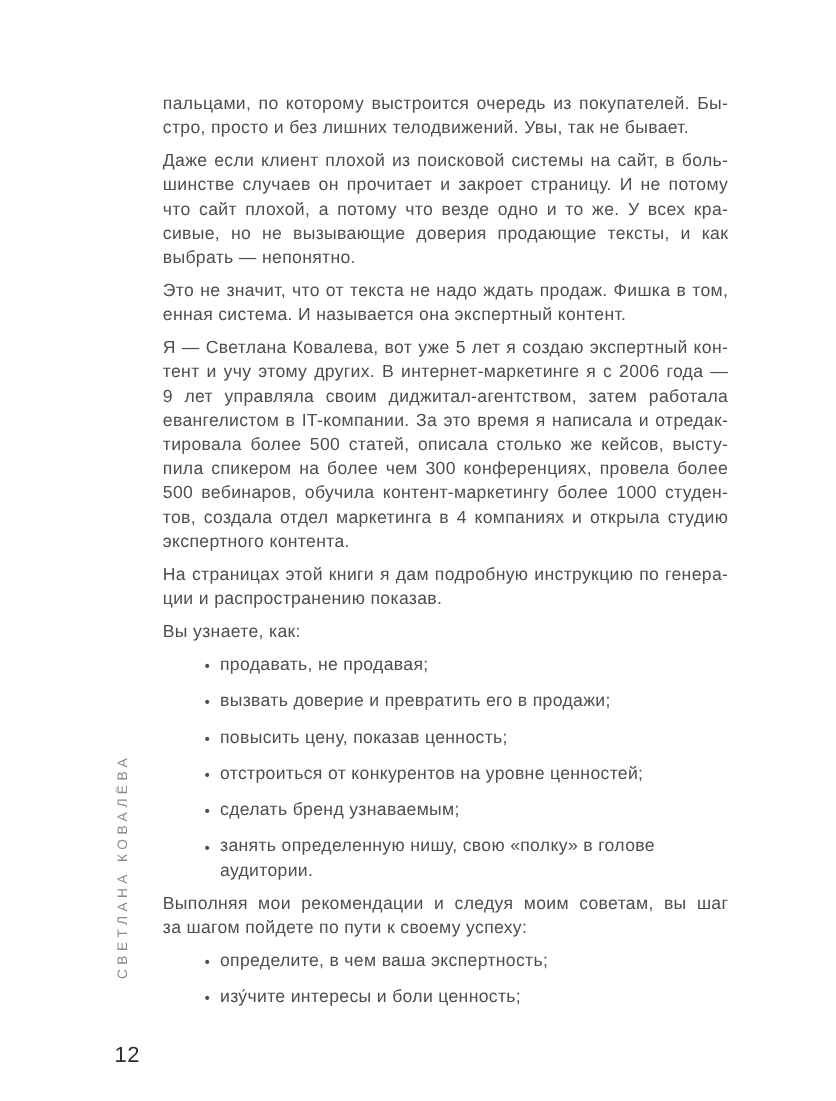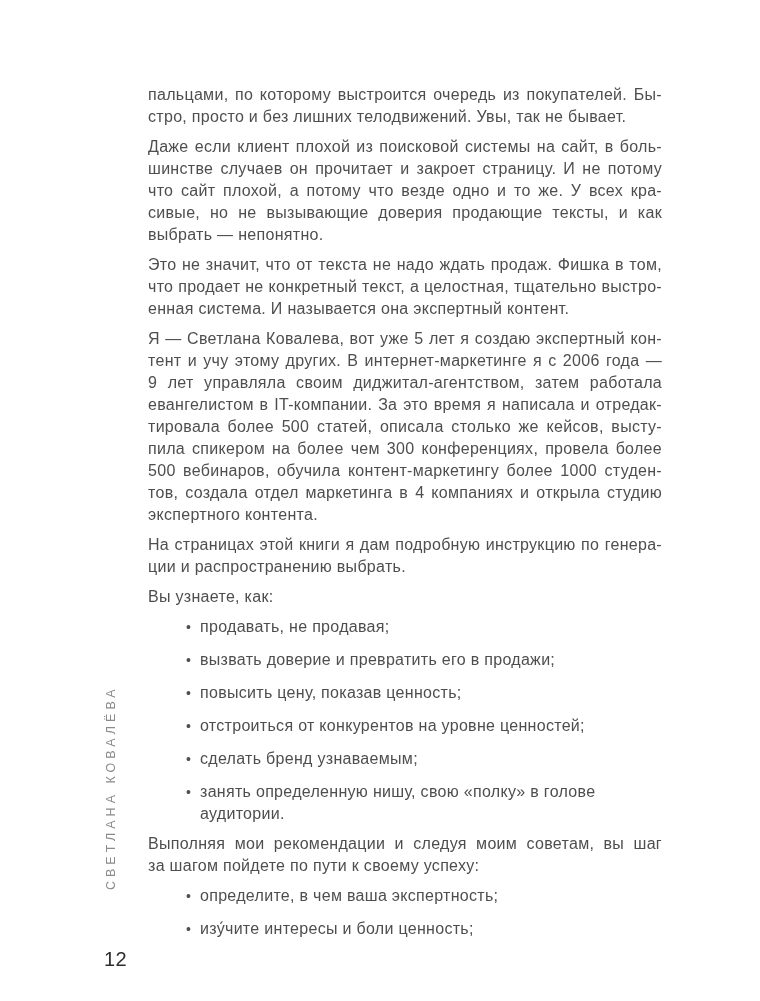--- a/index.html
+++ b/index.html
@@ -92,37 +92,36 @@
     </div>
     <div class="para">
       <div class="line">Даже если клиент плохой из поисковой системы на сайт, в боль-</div>
       <div class="line">шинстве случаев он прочитает и закроет страницу. И не потому</div>
       <div class="line">что сайт плохой, а потому что везде одно и то же. У всех кра-</div>
       <div class="line">сивые, но не вызывающие доверия продающие тексты, и как</div>
       <div class="line last">выбрать — непонятно.</div>
     </div>
     <div class="para">
       <div class="line">Это не значит, что от текста не надо ждать продаж. Фишка в том,</div>
-      <div class="line">что продает не конкретный текст, а целостная, тщательно выстро-</div>
       <div class="line last">енная система. И называется она экспертный контент.</div>
     </div>
     <div class="para">
       <div class="line">Я — Светлана Ковалева, вот уже 5 лет я создаю экспертный кон-</div>
       <div class="line">тент и учу этому других. В интернет-маркетинге я с 2006 года —</div>
       <div class="line">9 лет управляла своим диджитал-агентством, затем работала</div>
       <div class="line">евангелистом в IT-компании. За это время я написала и отредак-</div>
       <div class="line">тировала более 500 статей, описала столько же кейсов, высту-</div>
       <div class="line">пила спикером на более чем 300 конференциях, провела более</div>
       <div class="line">500 вебинаров, обучила контент-маркетингу более 1000 студен-</div>
       <div class="line">тов, создала отдел маркетинга в 4 компаниях и открыла студию</div>
       <div class="line last">экспертного контента.</div>
     </div>
     <div class="para">
       <div class="line">На страницах этой книги я дам подробную инструкцию по генера-</div>
-      <div class="line last">ции и распространению выбрать.</div>
+      <div class="line last">ции и распространению показав.</div>
     </div>
     <div class="para">
       <div class="line last">Вы узнаете, как:</div>
     </div>
     <div class="bullets">
       <div class="bullet-item"><span class="dot">•</span><span class="bullet-text">продавать, не продавая;</span></div>
       <div class="bullet-item"><span class="dot">•</span><span class="bullet-text">вызвать доверие и превратить его в продажи;</span></div>
       <div class="bullet-item"><span class="dot">•</span><span class="bullet-text">повысить цену, показав ценность;</span></div>
       <div class="bullet-item"><span class="dot">•</span><span class="bullet-text">отстроиться от конкурентов на уровне ценностей;</span></div>
       <div class="bullet-item"><span class="dot">•</span><span class="bullet-text">сделать бренд узнаваемым;</span></div>

